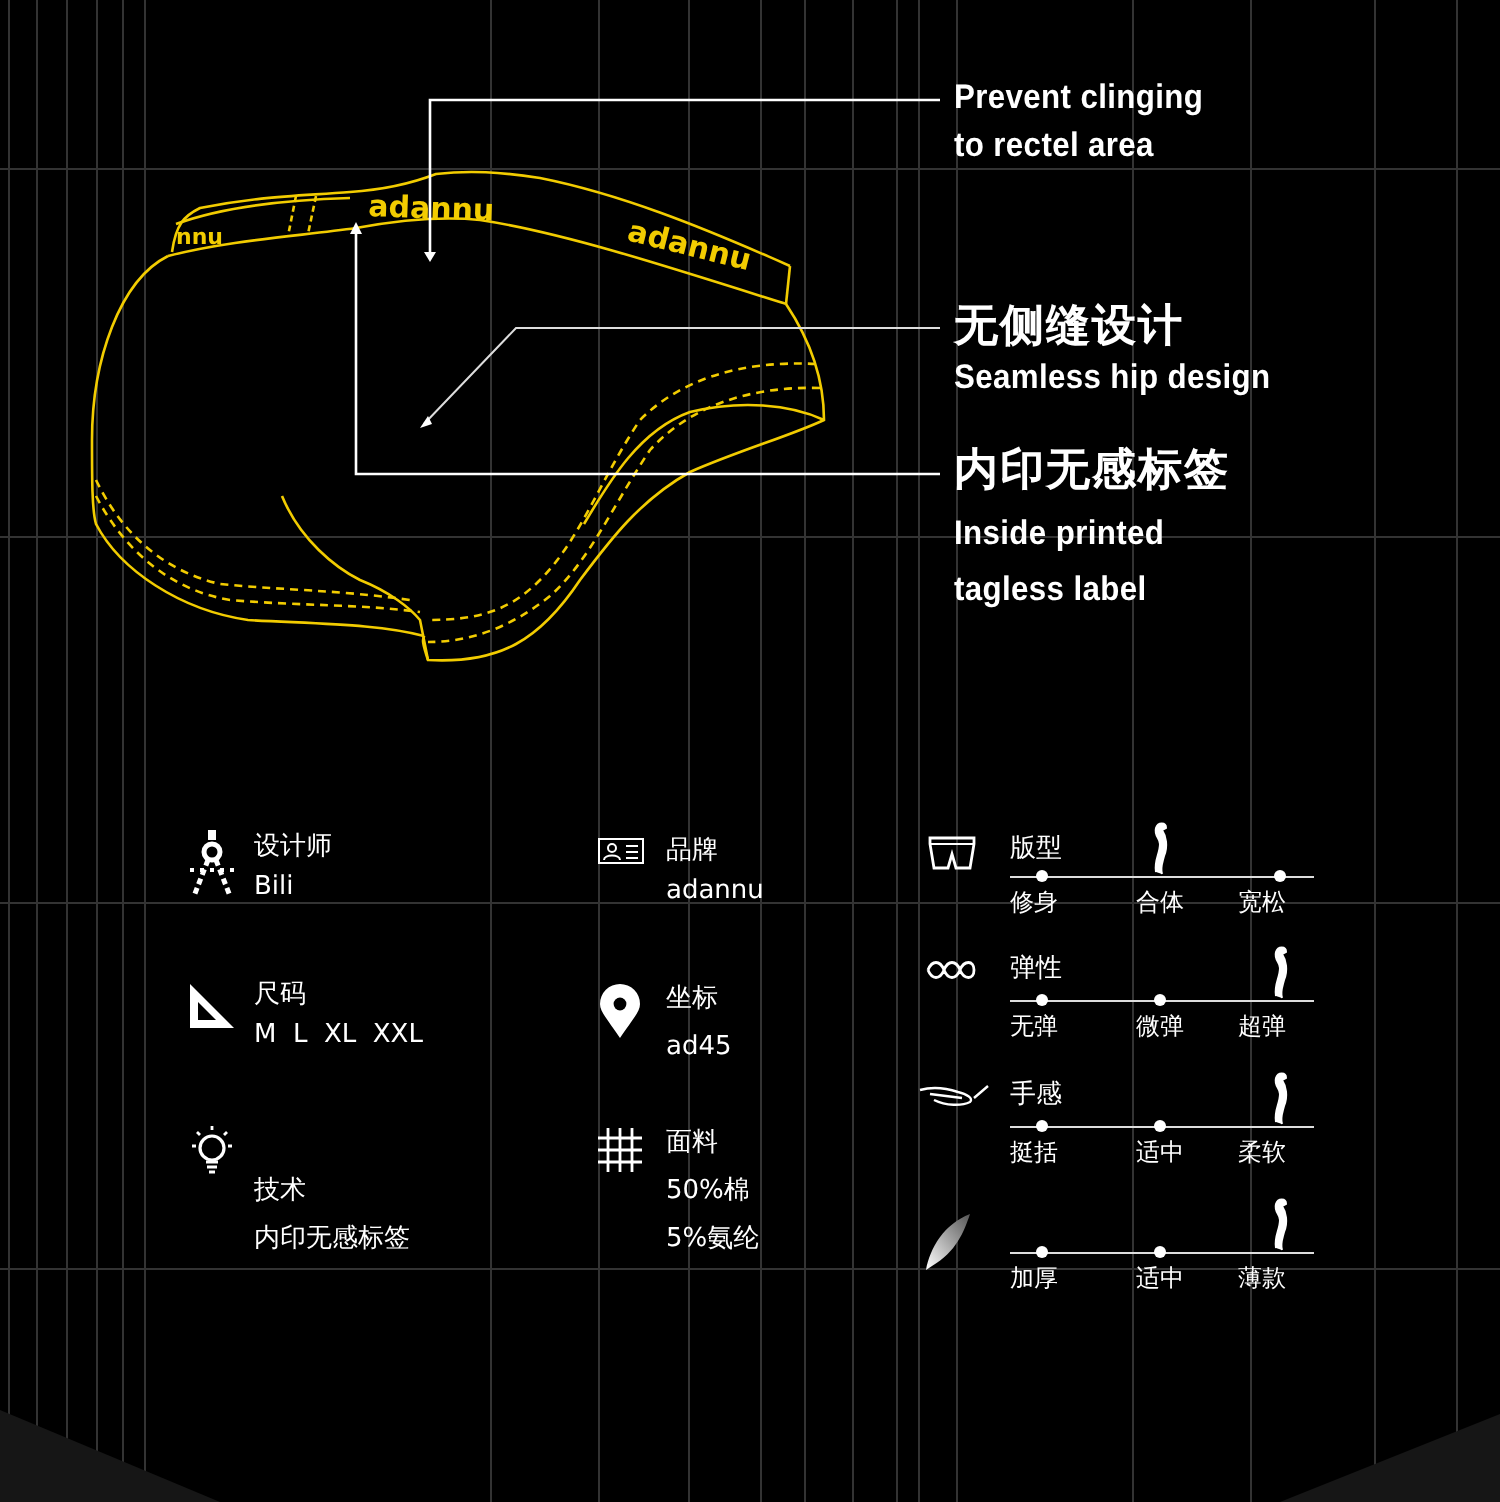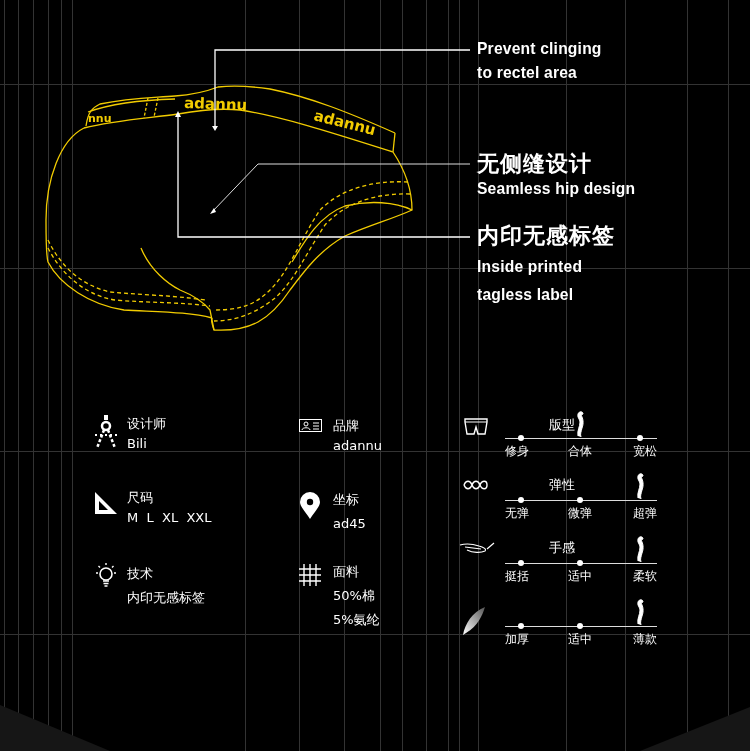--- a/index.html
+++ b/index.html
@@ -11,27 +11,27 @@
   svg.art { position:absolute; left:0; top:0; }
   .callout { position:absolute; left:477px; }
   .callout .zh { font-size:22px; font-weight:bold; letter-spacing:1px; line-height:26px; }
   .callout .en { font-family:"Liberation Sans",sans-serif; font-weight:bold; font-size:17px; line-height:24px; letter-spacing:0.2px; transform:scaleX(0.92); transform-origin:left; }
   .spec { position:absolute; }
   .spec .lbl { font-size:13px; line-height:18px; }
   .spec .val { font-size:13px; line-height:18px; margin-top:2px; }
   .spec .val2 { font-size:13px; line-height:18px; margin-top:6px; }
   .spec-icon { position:absolute; }
   .rating { position:absolute; left:505px; width:152px; }
-  .rating .title { font-size:13px; line-height:18px;margin-left:44px; }
+  .rating .title { font-size:13px; line-height:18px; }
   .rating .track { position:absolute; left:0; right:0; top:32px; height:1px; background:#ddd; }
   .rating .dot { position:absolute; top:29px; width:6px; height:6px; border-radius:50%; background:#fff; margin-left:-3px; }
   .rating .marker { position:absolute; top:4px; margin-left:-5px; }
   .rating .opt { position:absolute; top:36px; font-size:12px; line-height:18px; transform:translateX(-50%); white-space:nowrap; }
   .rating .opt.first { transform:none; left:0; }
-  .rating .opt.last { transform:none; right:0; }
+  .rating .opt.last { transform:none; right:14px; }
   .r-icon { position:absolute; }
 </style>
 </head>
 <body>
 
 <div class="grid">
   <div class="vline" style="left:4px"></div>
   <div class="vline" style="left:18px"></div>
   <div class="vline" style="left:33px"></div>
   <div class="vline" style="left:48px"></div>
@@ -128,21 +128,21 @@
 <div class="spec" style="left:127px;top:489px">
   <div class="lbl">尺码</div>
   <div class="val" style="white-space:pre">M  L  XL  XXL</div>
 </div>
 
 <svg class="spec-icon" style="left:94px;top:562px" width="24" height="26" viewBox="0 0 24 26">
   <circle cx="12" cy="12" r="6" fill="none" stroke="#fff" stroke-width="1.6"></circle>
   <path d="M9,19 L15,19 M9.5,21.5 L14.5,21.5 M10.5,24 L13.5,24" stroke="#fff" stroke-width="1.4"></path>
   <path d="M12,1 L12,3 M2,11 L4,11 M20,11 L22,11 M4.5,4 L6,5.5 M19.5,4 L18,5.5" stroke="#fff" stroke-width="1.4"></path>
 </svg>
-<div class="spec" style="left:127px;top:565px">
+<div class="spec" style="left:127px;top:587px">
   <div class="lbl">技术</div>
   <div class="val2">内印无感标签</div>
 </div>
 
 <svg class="spec-icon" style="left:299px;top:419px" width="24" height="14" viewBox="0 0 24 14">
   <rect x="0.5" y="0.5" width="22" height="12" fill="none" stroke="#fff" stroke-width="1"></rect>
   <circle cx="7" cy="5" r="2" fill="none" stroke="#fff" stroke-width="1"></circle>
   <path d="M3,11 C3,8 11,8 11,11" fill="none" stroke="#fff" stroke-width="1"></path>
   <path d="M14,4 L20,4 M14,7 L20,7 M14,10 L20,10" stroke="#fff" stroke-width="1"></path>
 </svg>

